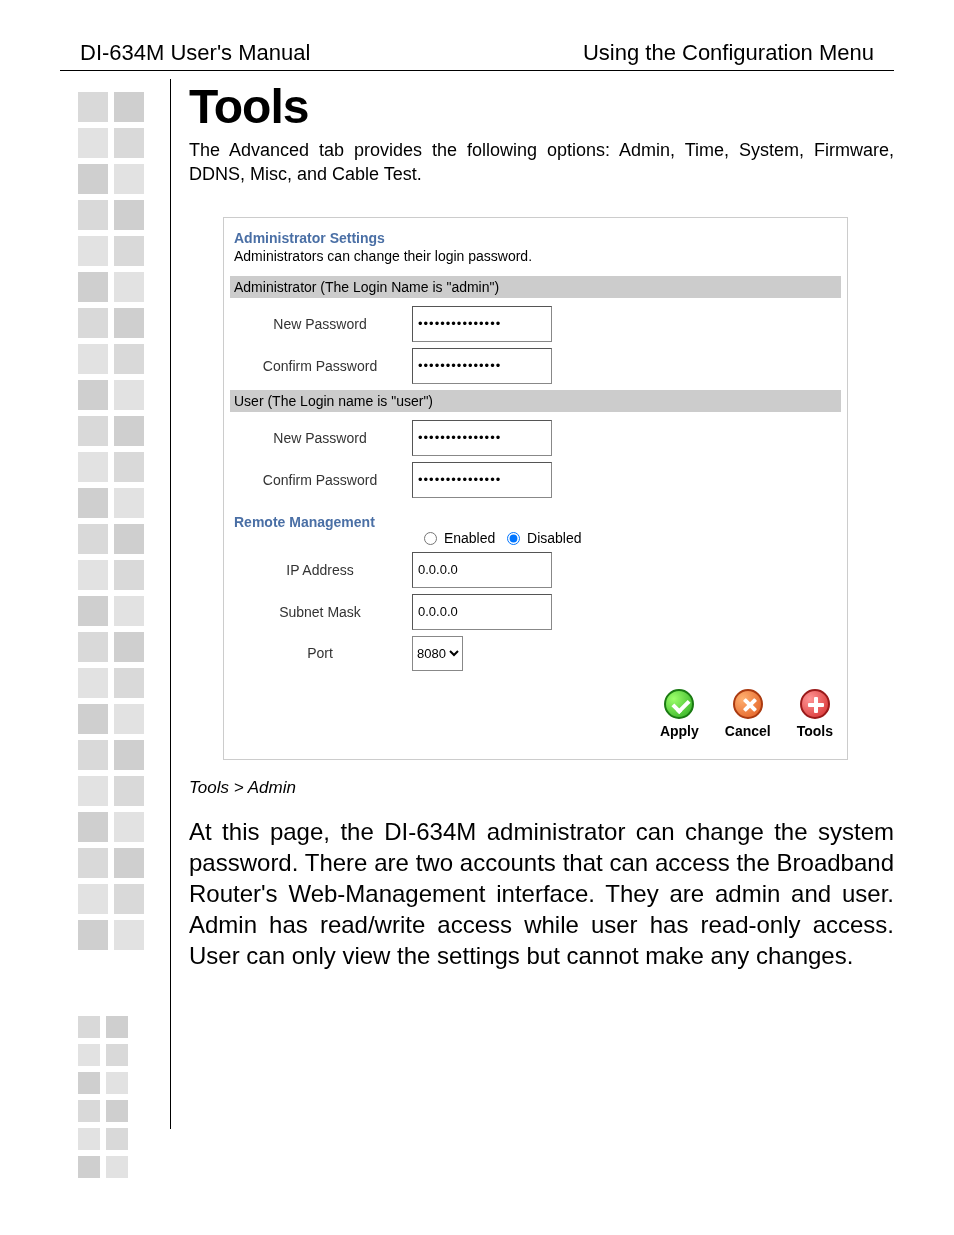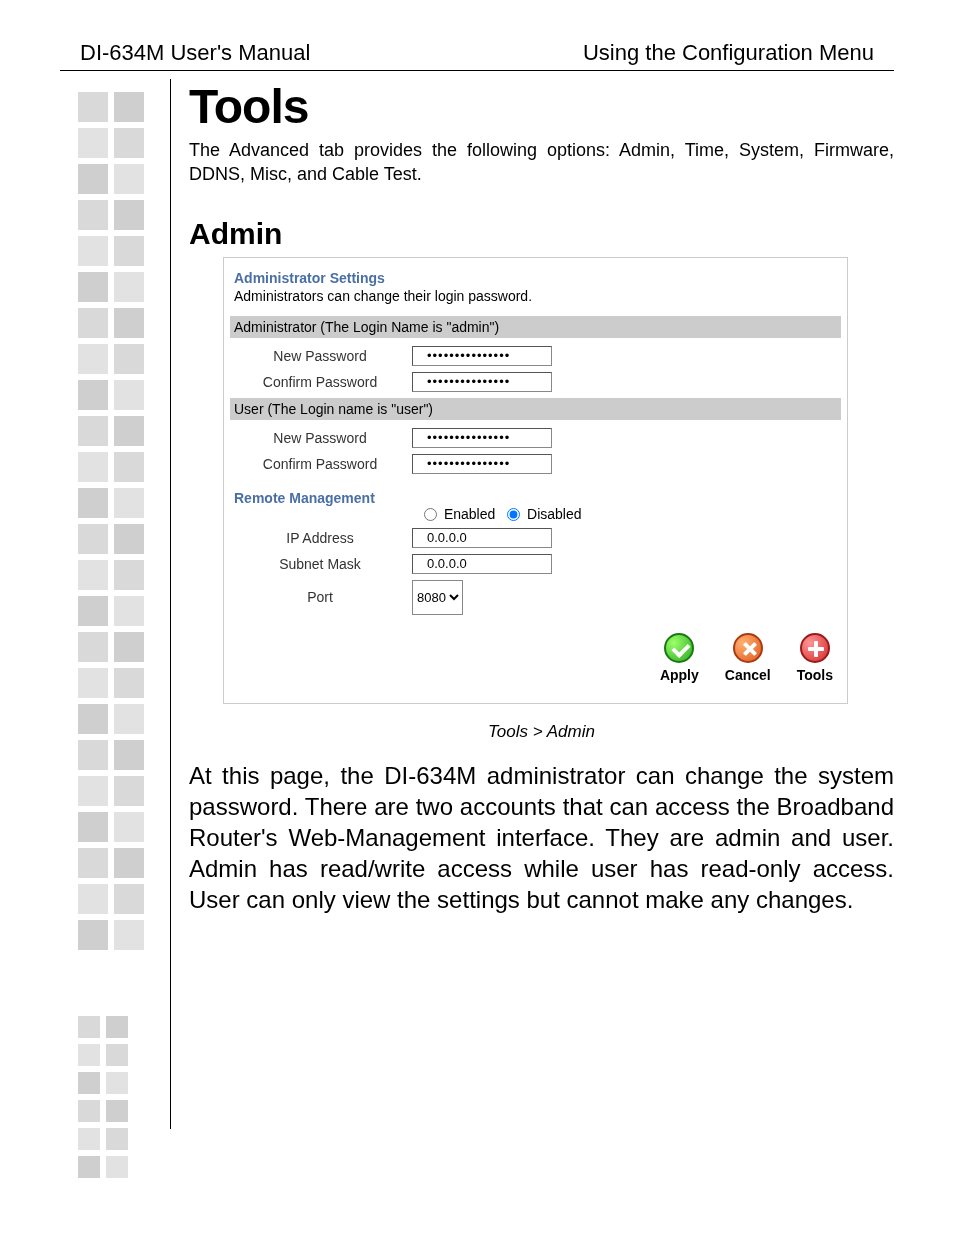--- a/index.html
+++ b/index.html
@@ -89,26 +89,26 @@
   .form-label {
     width: 178px;
     text-align: center;
     padding-right: 6px;
     font-size: 14px;
     color: #333;
   }
   .form-input {
     font-family: Arial, sans-serif;
     font-size: 13px;
-    padding: 1px 14px;
+    padding: 1px 5px;
     border: 1px solid #888;
     border-top-color: #555;
     border-left-color: #555;
     background: #fff;
-    height: 20px;
+    height: 36px;
     width: 140px;
   }
   .pw-input { width: 140px; letter-spacing: 1px; }
   .radio-row { margin-left: 182px; font-size: 14px; }
   .radio-row input { margin: 0 3px 0 8px; vertical-align: middle; }
   .port-select {
     font-family: Arial, sans-serif;
     font-size: 13px;
     border: 1px solid #888;
     background: #fff;
@@ -124,21 +124,21 @@
   .btn-icon { width: 30px; height: 30px; border-radius: 50%; margin: 0 auto 4px auto; position: relative; }
   .ic-apply { background: radial-gradient(circle at 30% 30%, #9cff6a, #2aaa1f); border: 2px solid #1a7a12; }
   .ic-apply::after { content: ""; position: absolute; left: 7px; top: 8px; width: 12px; height: 7px; border-left: 4px solid #fff; border-bottom: 4px solid #fff; transform: rotate(-45deg); }
   .ic-cancel { background: radial-gradient(circle at 30% 30%, #ffb070, #e05a1f); border: 2px solid #aa3a10; }
   .ic-cancel::before, .ic-cancel::after { content: ""; position: absolute; left: 13px; top: 6px; width: 4px; height: 16px; background: #fff; border-radius: 1px; }
   .ic-cancel::before { transform: rotate(45deg); }
   .ic-cancel::after { transform: rotate(-45deg); }
   .ic-help { background: radial-gradient(circle at 30% 30%, #ff9595, #d42a2a); border: 2px solid #9a1a1a; }
   .ic-help::before { content: ""; position: absolute; left: 6px; top: 12px; width: 16px; height: 4px; background: #fff; border-radius: 1px; }
   .ic-help::after { content: ""; position: absolute; left: 12px; top: 6px; width: 4px; height: 16px; background: #fff; border-radius: 1px; }
-  .caption { text-align: center; font-style: italic; font-size: 17px; margin: 18px 0 18px 0; }
+  .caption { text-align: left; font-style: italic; font-size: 17px; margin: 18px 0 18px 0; }
   .body-text { font-size: 24px; text-align: justify; line-height: 1.3; }
   .footer-row {
     position: absolute;
     bottom: 30px;
     left: 78px;
     right: 78px;
     display: flex;
     justify-content: space-between;
     font-size: 17px;
     border-top: 1px solid #000;
@@ -276,21 +276,20 @@
     <div class="sq-row">
         <div class="sq2 gray2"></div>
         <div class="sq2 gray3"></div>
       </div>
   </div>
 
   <div class="main">
     <div class="title-tools">Tools</div>
     <div class="intro">The Advanced tab provides the following options: Admin, Time, System, Firmware, DDNS, Misc, and Cable Test.</div>
 
-    <div class="title-admin">Admin</div>
 
     <div class="config-panel">
       <div class="sec-title">Administrator Settings</div>
       <div class="sec-desc">Administrators can change their login password.</div>
 
       <div class="sec-bar">Administrator (The Login Name is "admin")</div>
       <div class="form-row">
         <div class="form-label">New Password</div>
         <input type="password" class="form-input pw-input" value="•••••••••••••••" style="">
       </div>

